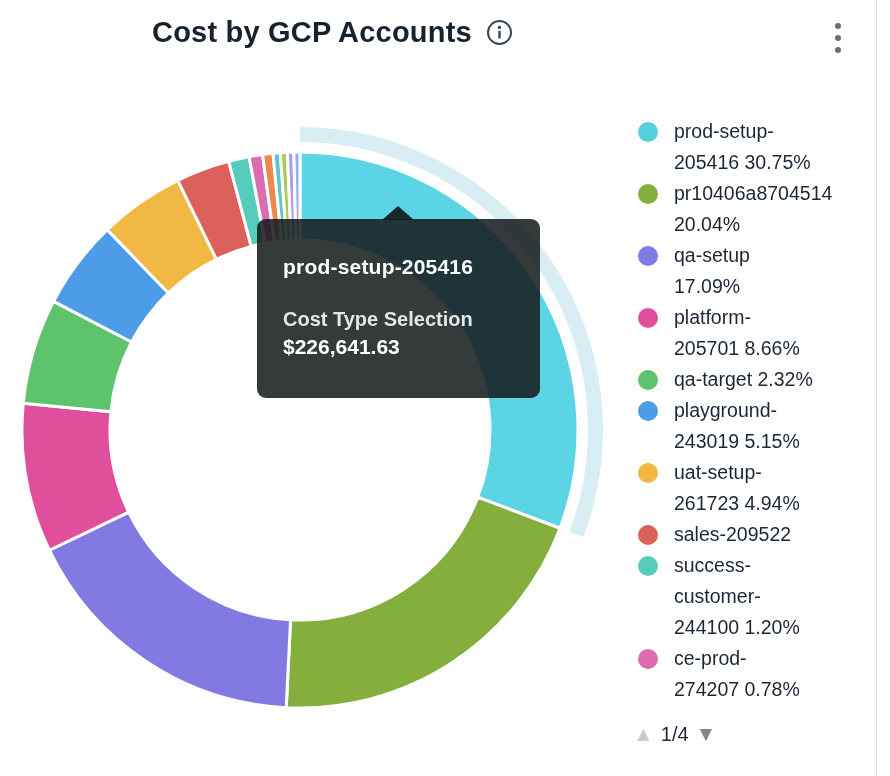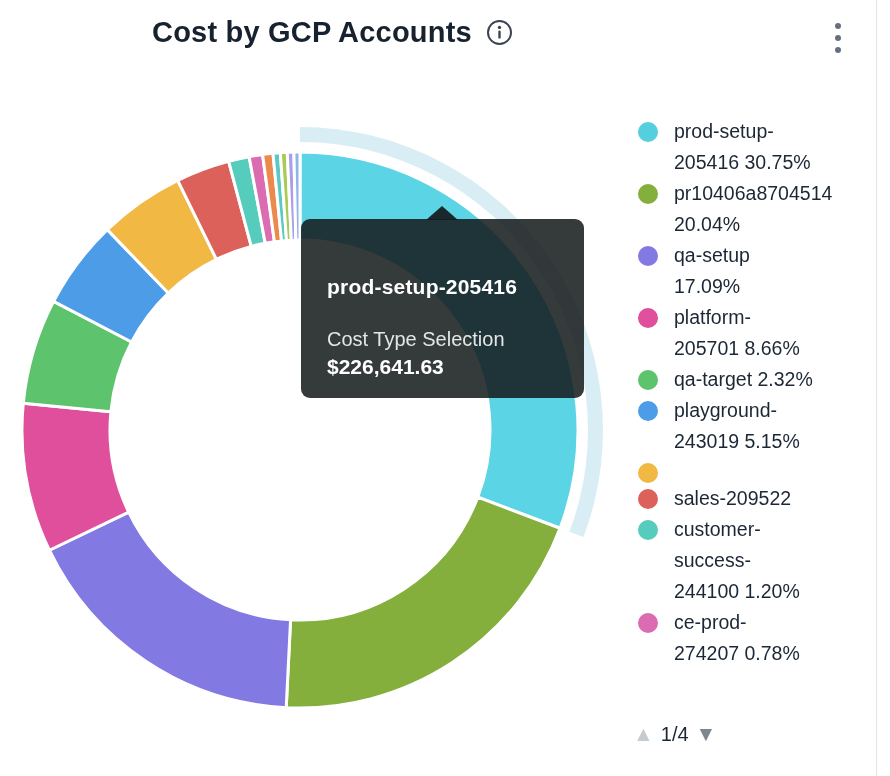--- a/index.html
+++ b/index.html
@@ -15,27 +15,27 @@
   .kebab { position: absolute; left: 830px; top: 21px; width: 16px; height: 34px;
     display: flex; flex-direction: column; align-items: center; justify-content: space-between;
     cursor: pointer; padding: 2px 0; }
   .kebab span { width: 6px; height: 6px; border-radius: 50%; background: #657080; }
 
   
   svg.donut { position: absolute; left: 0; top: 0; }
 
   
   .tooltip { position: absolute; left: 257px; top: 219px; width: 283px; height: 179px;
-    background: rgba(20, 26, 27, 0.86); border-radius: 9px; padding: 56px 26px 24px 26px;
-    color: #ffffff; z-index: 5; margin-left: 44px; }
+    background: rgba(20, 26, 27, 0.86); border-radius: 9px; padding: 36px 26px 24px 26px;
+    color: #ffffff; z-index: 5; }
   .tooltip .arrow { position: absolute; top: -13px; left: 125px; width: 0; height: 0;
     border-left: 16px solid transparent; border-right: 16px solid transparent;
     border-bottom: 14px solid rgba(20, 26, 27, 0.92); }
   .tooltip .tt-title { font-size: 21px; font-weight: 700; letter-spacing: 0.2px; }
-  .tooltip .tt-label { margin-top: 29px; font-size: 20px; font-weight: 400; color: #e3e6e6; }
+  .tooltip .tt-label { margin-top: 29px; font-size: 20px; font-weight: 700; color: #e3e6e6; }
   .tooltip .tt-value { margin-top: 4px; font-size: 21px; font-weight: 700; }
 
   
   .legend { position: absolute; left: 638px; top: 116px; width: 240px; height: 618px;
     overflow: hidden; }
   .legend-item { display: flex; align-items: flex-start; cursor: pointer; }
   .legend-dot { flex: 0 0 20px; width: 20px; height: 20px; border-radius: 50%; margin-top: 6px; }
   .legend-lines { margin-left: 16px; }
   .legend-lines div { font-size: 19.5px; line-height: 31px; color: #1c2736; white-space: nowrap; }
 
@@ -127,32 +127,36 @@
       </div>
       <div class="legend-item">
         <span class="legend-dot" style="background: rgb(77, 156, 232);"></span>
         <span class="legend-lines">
           <div>playground-</div>
           <div>243019 5.15%</div>
         </span>
       </div>
       <div class="legend-item">
         <span class="legend-dot" style="background: rgb(241, 184, 68);"></span>
+        <span class="legend-lines">
+          <div>uat-setup-</div>
+          <div>261723 4.94%</div>
+        </span>
       </div>
       <div class="legend-item">
         <span class="legend-dot" style="background: rgb(220, 97, 91);"></span>
         <span class="legend-lines">
           <div>sales-209522</div>
         </span>
       </div>
       <div class="legend-item">
         <span class="legend-dot" style="background: rgb(86, 204, 188);"></span>
         <span class="legend-lines">
+          <div>success-</div>
           <div>customer-</div>
-          <div>success-</div>
           <div>244100 1.20%</div>
         </span>
       </div>
       <div class="legend-item">
         <span class="legend-dot" style="background: rgb(219, 108, 178);"></span>
         <span class="legend-lines">
           <div>ce-prod-</div>
           <div>274207 0.78%</div>
         </span>
       </div>

